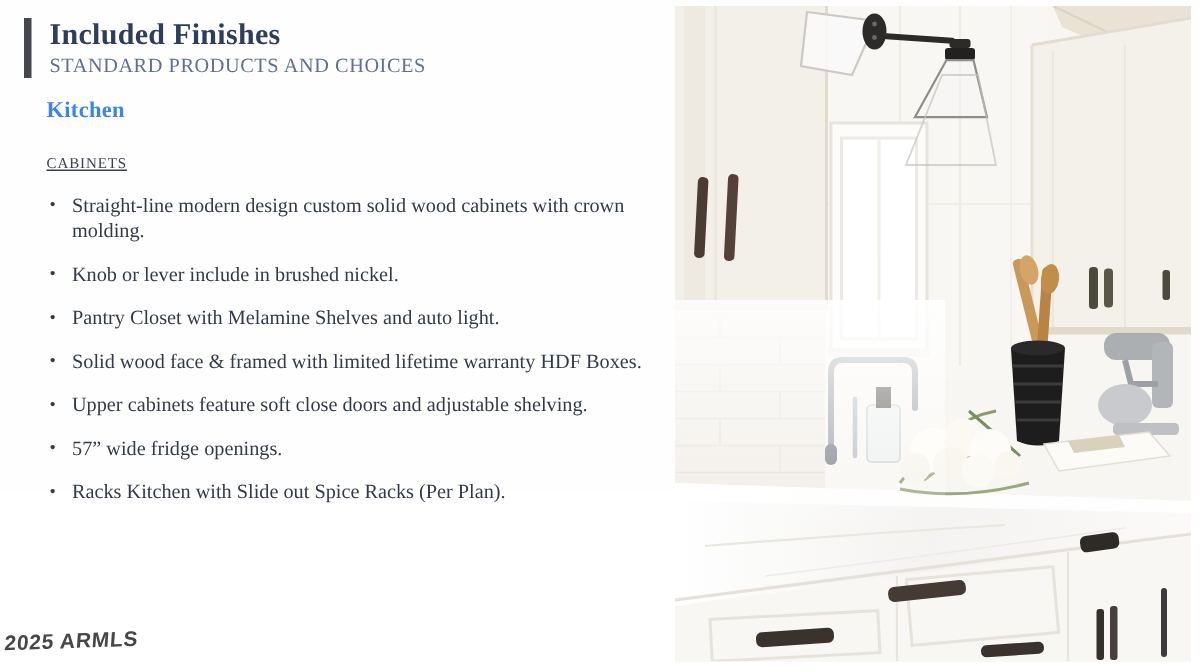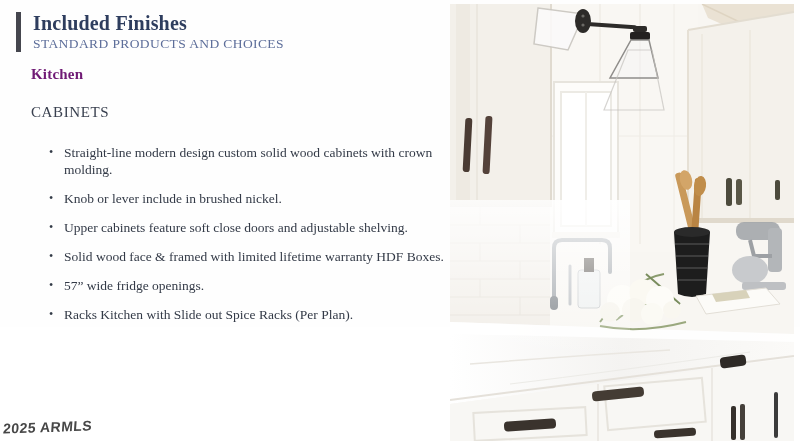--- a/index.html
+++ b/index.html
@@ -15,29 +15,29 @@
   .titles h1{
     margin:0;font-size:20px;line-height:22px;font-weight:bold;
     color:#2e3d5e;letter-spacing:.2px;
   }
   .titles h2{
     margin:2px 16px 0 0;font-size:13.5px;line-height:16px;font-weight:normal;
     color:#5d6e9a;letter-spacing:.4px;
   }
   .kitchen-heading{
     position:absolute;left:31px;top:66px;margin:0;
-    font-size:15px;font-weight:bold;color:#701a75;letter-spacing:.2px;
+    font-size:15px;font-weight:bold;color:#3b82f6;letter-spacing:.2px;
   }
   .cabinets-label{
     position:absolute;left:31px;top:104px;margin:0;
-    font-size:15px;font-weight:normal;color:#39404f;letter-spacing:.6px;
+    font-size:10px;font-weight:normal;color:#39404f;letter-spacing:.6px;text-decoration:underline;
   }
   .bullet-list{
     position:absolute;left:31px;top:128px;width:403px;
-    margin:16px;padding:0;list-style:none;
+    margin:0;padding:0;list-style:none;
   }
   .bullet-list li{
     position:relative;padding-left:17px;margin-bottom:12px;
     font-size:13.5px;line-height:17px;color:#333a47;
   }
   .bullet-list li::before{
     content:"•";position:absolute;left:2px;top:0;
     font-size:12px;color:#333a47;
   }
 
@@ -68,22 +68,23 @@
       <h2>STANDARD PRODUCTS AND CHOICES</h2>
     </div>
   </div>
 
   <h3 class="kitchen-heading">Kitchen</h3>
   <div class="cabinets-label">CABINETS</div>
 
   <ul class="bullet-list">
     <li>Straight-line modern design custom solid wood cabinets with crown molding.</li>
     <li>Knob or lever include in brushed nickel.</li>
+    <li>Pantry Closet with Melamine Shelves and auto light.</li>
+    <li>Solid wood face &amp; framed with limited lifetime warranty HDF Boxes.</li>
     <li>Upper cabinets feature soft close doors and adjustable shelving.</li>
-    <li>Solid wood face &amp; framed with limited lifetime warranty HDF Boxes.</li>
     <li>57” wide fridge openings.</li>
     <li>Racks Kitchen with Slide out Spice Racks (Per Plan).</li>
   </ul>
 
   <div class="watermark">2025 ARMLS</div>
 
   <div class="photo" role="img" aria-label="Bright white kitchen: shaker cabinets with dark bronze pulls, black wall sconce with glass shade, window, chrome faucet, white flowers, black crock of wooden utensils and a stand mixer on a white marble countertop">
     <svg width="344" height="437" viewBox="0 0 344 437" xmlns="http://www.w3.org/2000/svg">
       <defs>
         <linearGradient id="glow" x1="0" y1="0" x2="0" y2="1">

